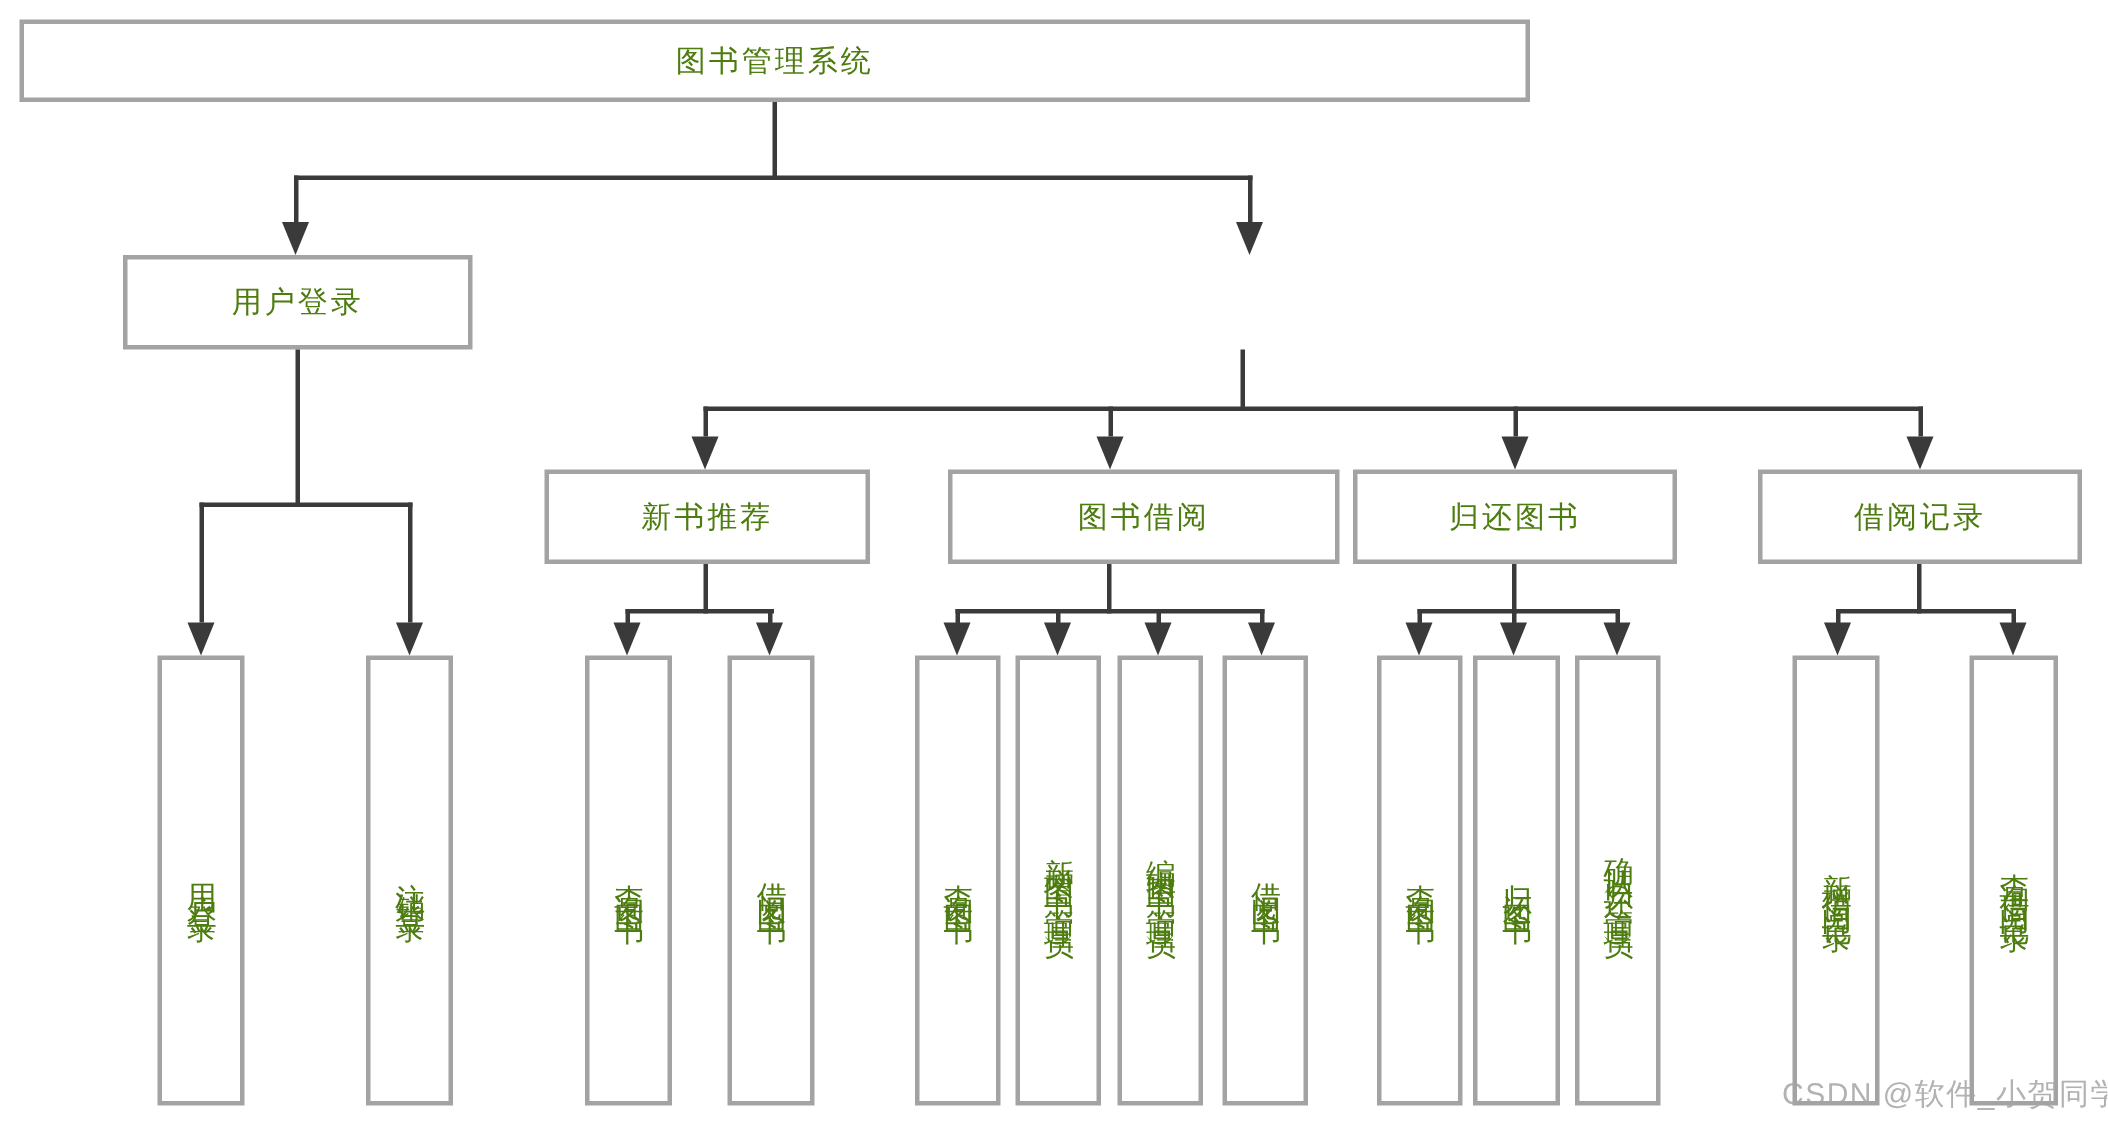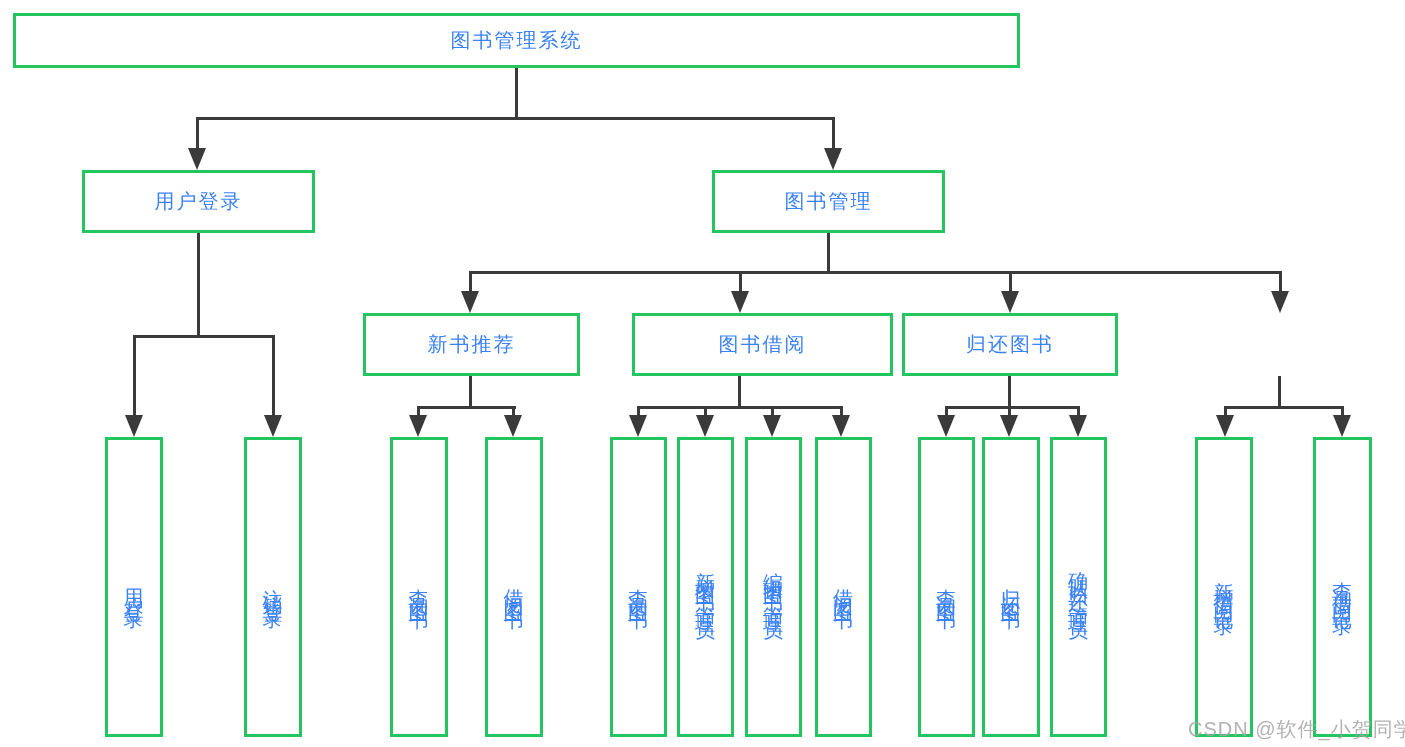--- a/index.html
+++ b/index.html
@@ -7,26 +7,26 @@
     position: relative;
     width: 1405px;
     height: 747px;
     background: #ffffff;
     overflow: hidden;
     font-family: "Liberation Sans", "DejaVu Sans", sans-serif;
   }
   .box {
     position: absolute;
     box-sizing: border-box;
-    border: 3px solid #22c55e;
+    border: 3px solid #a3a3a3;
     background: #ffffff;
     display: flex;
     align-items: center;
     justify-content: center;
-    color: #3b82f6;
+    color: #4d7c0f;
   }
   .hbox {
     font-size: 20px;
     letter-spacing: 2px;
     white-space: nowrap;
   }
   .vbox {
     writing-mode: vertical-rl;
     text-orientation: mixed;
     font-size: 20px;
@@ -57,25 +57,25 @@
   }
 </style>
 </head>
 <body>
 
 <div class="canvas">
 
   <div class="box hbox" style="left:13px;top:13px;width:1007px;height:55px">图书管理系统</div>
 
   <div class="box hbox" style="left:82px;top:170px;width:233px;height:63px">用户登录</div>
-  <div class="box hbox" style="left:712px;top:170px;width:233px;height:63px">图书管理</div>
 
   <div class="box hbox" style="left:363px;top:313px;width:217px;height:63px">新书推荐</div>
   <div class="box hbox" style="left:632px;top:313px;width:261px;height:63px">图书借阅</div>
   <div class="box hbox" style="left:902px;top:313px;width:216px;height:63px">归还图书</div>
+  <div class="box hbox" style="left:1172px;top:313px;width:216px;height:63px">借阅记录</div>
 
   <div class="box vbox" style="left:105px;top:437px;width:58px;height:300px">用户登录</div>
   <div class="box vbox" style="left:244px;top:437px;width:58px;height:300px">注销登录</div>
 
   <div class="box vbox" style="left:390px;top:437px;width:58px;height:300px">查询图书</div>
   <div class="box vbox" style="left:485px;top:437px;width:58px;height:300px">借阅图书</div>
 
   <div class="box vbox" style="left:610px;top:437px;width:57px;height:300px">查询图书</div>
   <div class="box vbox" style="left:677px;top:437px;width:57px;height:300px">新增图书（管理员）</div>
   <div class="box vbox" style="left:745px;top:437px;width:57px;height:300px">编辑图书（管理员）</div>

